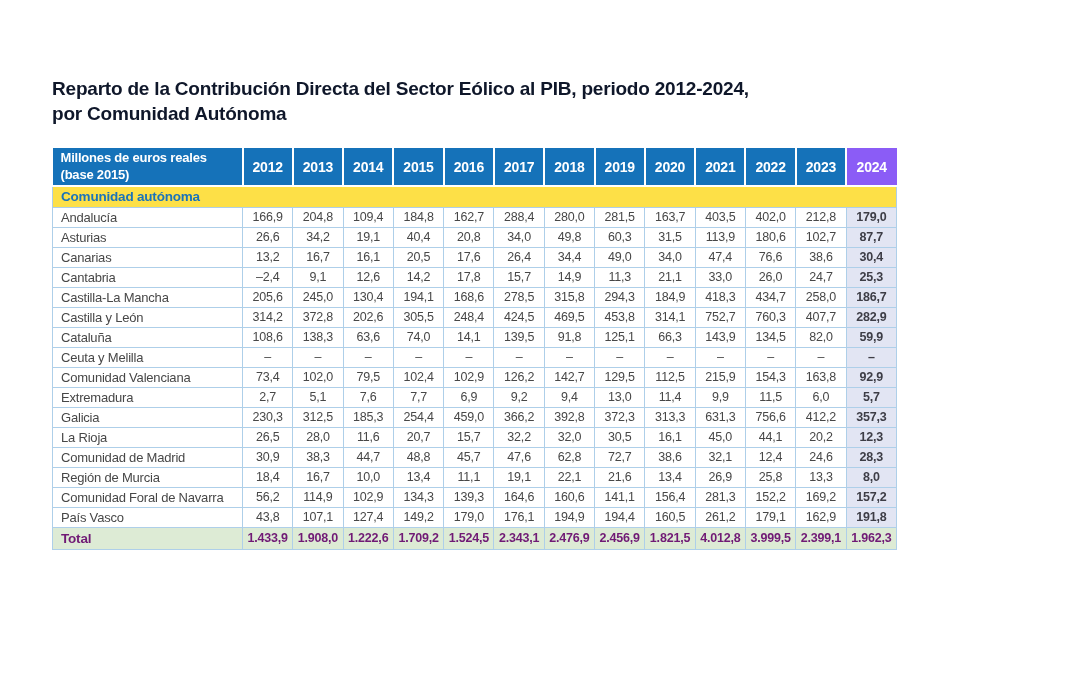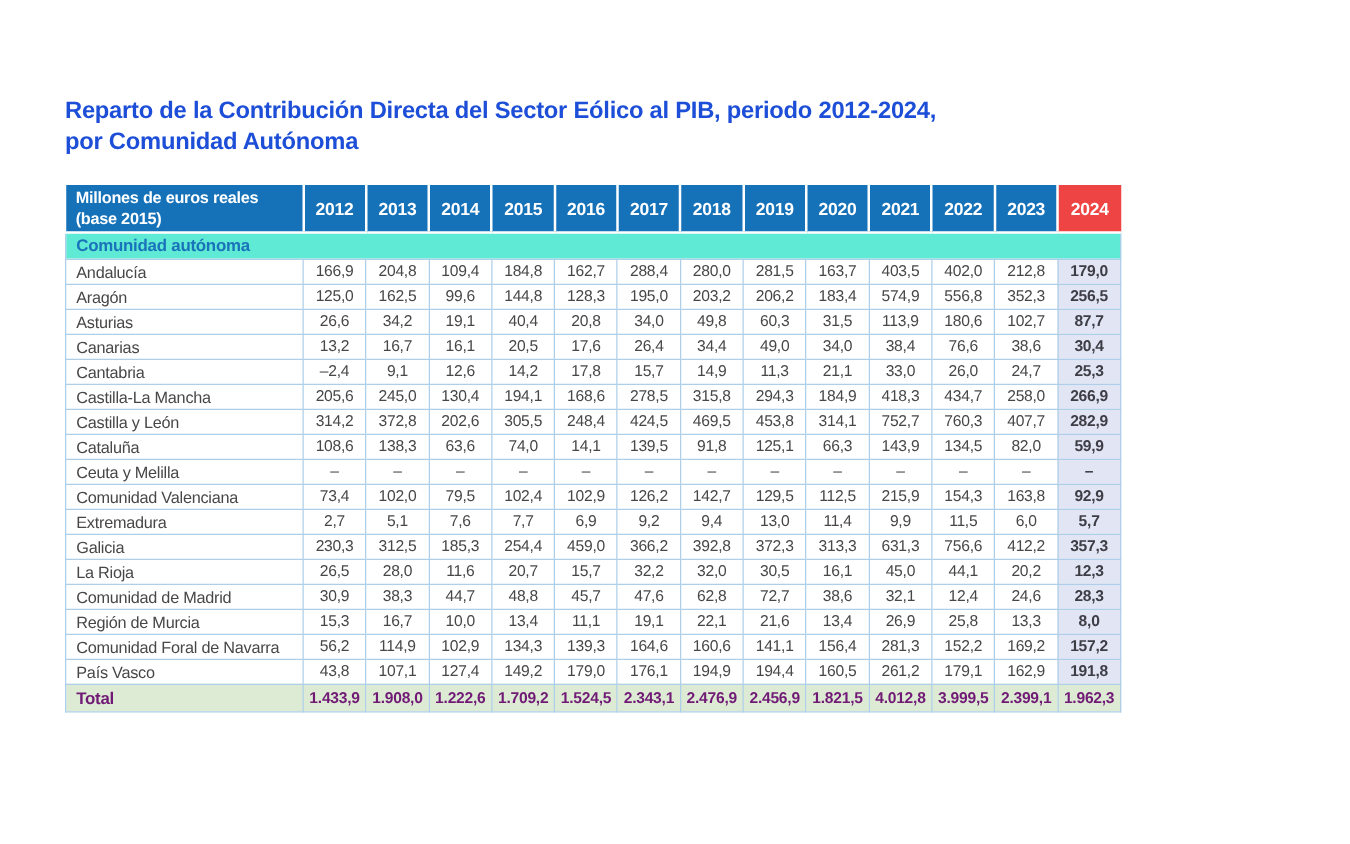--- a/index.html
+++ b/index.html
@@ -3,21 +3,21 @@
 <meta charset="utf-8">
 <style>
   * { margin: 0; padding: 0; box-sizing: border-box; }
   html, body { width: 1080px; height: 675px; background: #ffffff; overflow: hidden; }
   body { font-family: "Liberation Sans", sans-serif; }
 
   .page { position: relative; width: 1080px; height: 675px; background: #ffffff; }
 
   .title {
     position: absolute; left: 52px; top: 76px; width: 900px;
-    color: #1d4ed8; font-size: 19px; font-weight: 700; line-height: 1.32;
+    color: #0f172a; font-size: 19px; font-weight: 700; line-height: 1.32;
     letter-spacing: -0.2px;
   }
 
   .table-wrap { position: absolute; left: 52px; top: 148px; width: 975px; }
 
   table {
     width: 845px; border-collapse: collapse; table-layout: fixed;
     font-size: 12.5px; letter-spacing: -0.2px;
   }
   col.first { width: 190px; }
@@ -25,24 +25,24 @@
   thead th {
     background: #1572b9; color: #ffffff; font-weight: 700;
     height: 38px; text-align: center; vertical-align: middle;
     border-left: 2px solid #ffffff; border-bottom: 2px solid #ffffff;
     font-size: 14px;
   }
   thead th.corner {
     text-align: left; padding: 2px 8px; font-size: 13px; line-height: 1.25;
     border-left: none;
   }
-  thead th.y2024 { background: #ef4444; }
+  thead th.y2024 { background: #8b5cf6; }
 
   tr.subheader td {
-    background: #5eead4; color: #1a73ba; font-weight: 700;
+    background: #fde047; color: #1a73ba; font-weight: 700;
     height: 21px; padding: 1px 8px; text-align: left; font-size: 13.5px;
     border: 1px solid #aecfe9; border-top: none;
   }
 
   tbody td {
     border: 1px solid #aecfe9; height: 20px; color: #474747;
     text-align: center; vertical-align: middle; padding: 0 2px;
     background: #ffffff;
   }
   tbody td.name { text-align: left; padding: 0 8px; font-size: 13px; }
@@ -102,36 +102,20 @@
             <td>288,4</td>
             <td>280,0</td>
             <td>281,5</td>
             <td>163,7</td>
             <td>403,5</td>
             <td>402,0</td>
             <td>212,8</td>
             <td class="c2024">179,0</td>
           </tr>
           <tr>
-            <td class="name">Aragón</td>
-            <td>125,0</td>
-            <td>162,5</td>
-            <td>99,6</td>
-            <td>144,8</td>
-            <td>128,3</td>
-            <td>195,0</td>
-            <td>203,2</td>
-            <td>206,2</td>
-            <td>183,4</td>
-            <td>574,9</td>
-            <td>556,8</td>
-            <td>352,3</td>
-            <td class="c2024">256,5</td>
-          </tr>
-          <tr>
             <td class="name">Asturias</td>
             <td>26,6</td>
             <td>34,2</td>
             <td>19,1</td>
             <td>40,4</td>
             <td>20,8</td>
             <td>34,0</td>
             <td>49,8</td>
             <td>60,3</td>
             <td>31,5</td>
@@ -144,21 +128,21 @@
             <td class="name">Canarias</td>
             <td>13,2</td>
             <td>16,7</td>
             <td>16,1</td>
             <td>20,5</td>
             <td>17,6</td>
             <td>26,4</td>
             <td>34,4</td>
             <td>49,0</td>
             <td>34,0</td>
-            <td>38,4</td>
+            <td>47,4</td>
             <td>76,6</td>
             <td>38,6</td>
             <td class="c2024">30,4</td>
           </tr>
           <tr>
             <td class="name">Cantabria</td>
             <td>–2,4</td>
             <td>9,1</td>
             <td>12,6</td>
             <td>14,2</td>
@@ -179,21 +163,21 @@
             <td>130,4</td>
             <td>194,1</td>
             <td>168,6</td>
             <td>278,5</td>
             <td>315,8</td>
             <td>294,3</td>
             <td>184,9</td>
             <td>418,3</td>
             <td>434,7</td>
             <td>258,0</td>
-            <td class="c2024">266,9</td>
+            <td class="c2024">186,7</td>
           </tr>
           <tr>
             <td class="name">Castilla y León</td>
             <td>314,2</td>
             <td>372,8</td>
             <td>202,6</td>
             <td>305,5</td>
             <td>248,4</td>
             <td>424,5</td>
             <td>469,5</td>
@@ -311,21 +295,21 @@
             <td>62,8</td>
             <td>72,7</td>
             <td>38,6</td>
             <td>32,1</td>
             <td>12,4</td>
             <td>24,6</td>
             <td class="c2024">28,3</td>
           </tr>
           <tr>
             <td class="name">Región de Murcia</td>
-            <td>15,3</td>
+            <td>18,4</td>
             <td>16,7</td>
             <td>10,0</td>
             <td>13,4</td>
             <td>11,1</td>
             <td>19,1</td>
             <td>22,1</td>
             <td>21,6</td>
             <td>13,4</td>
             <td>26,9</td>
             <td>25,8</td>

